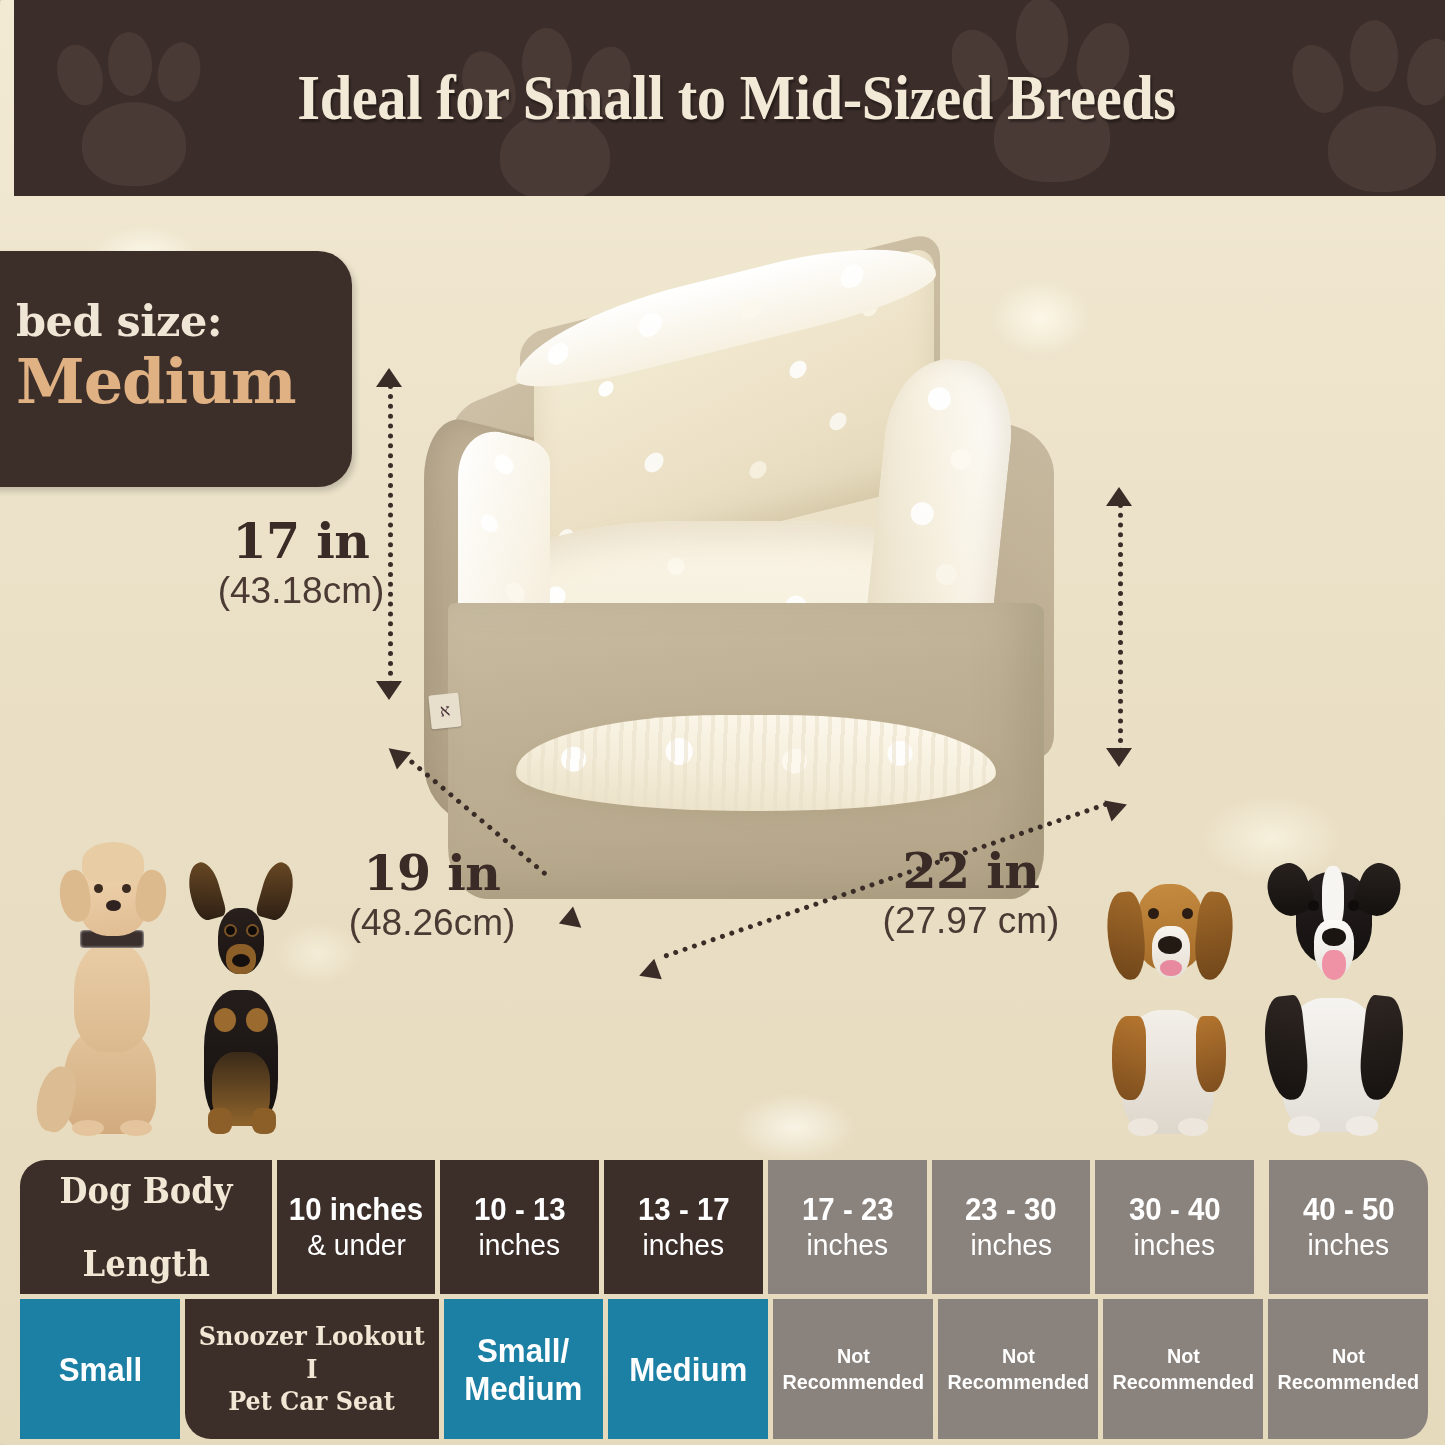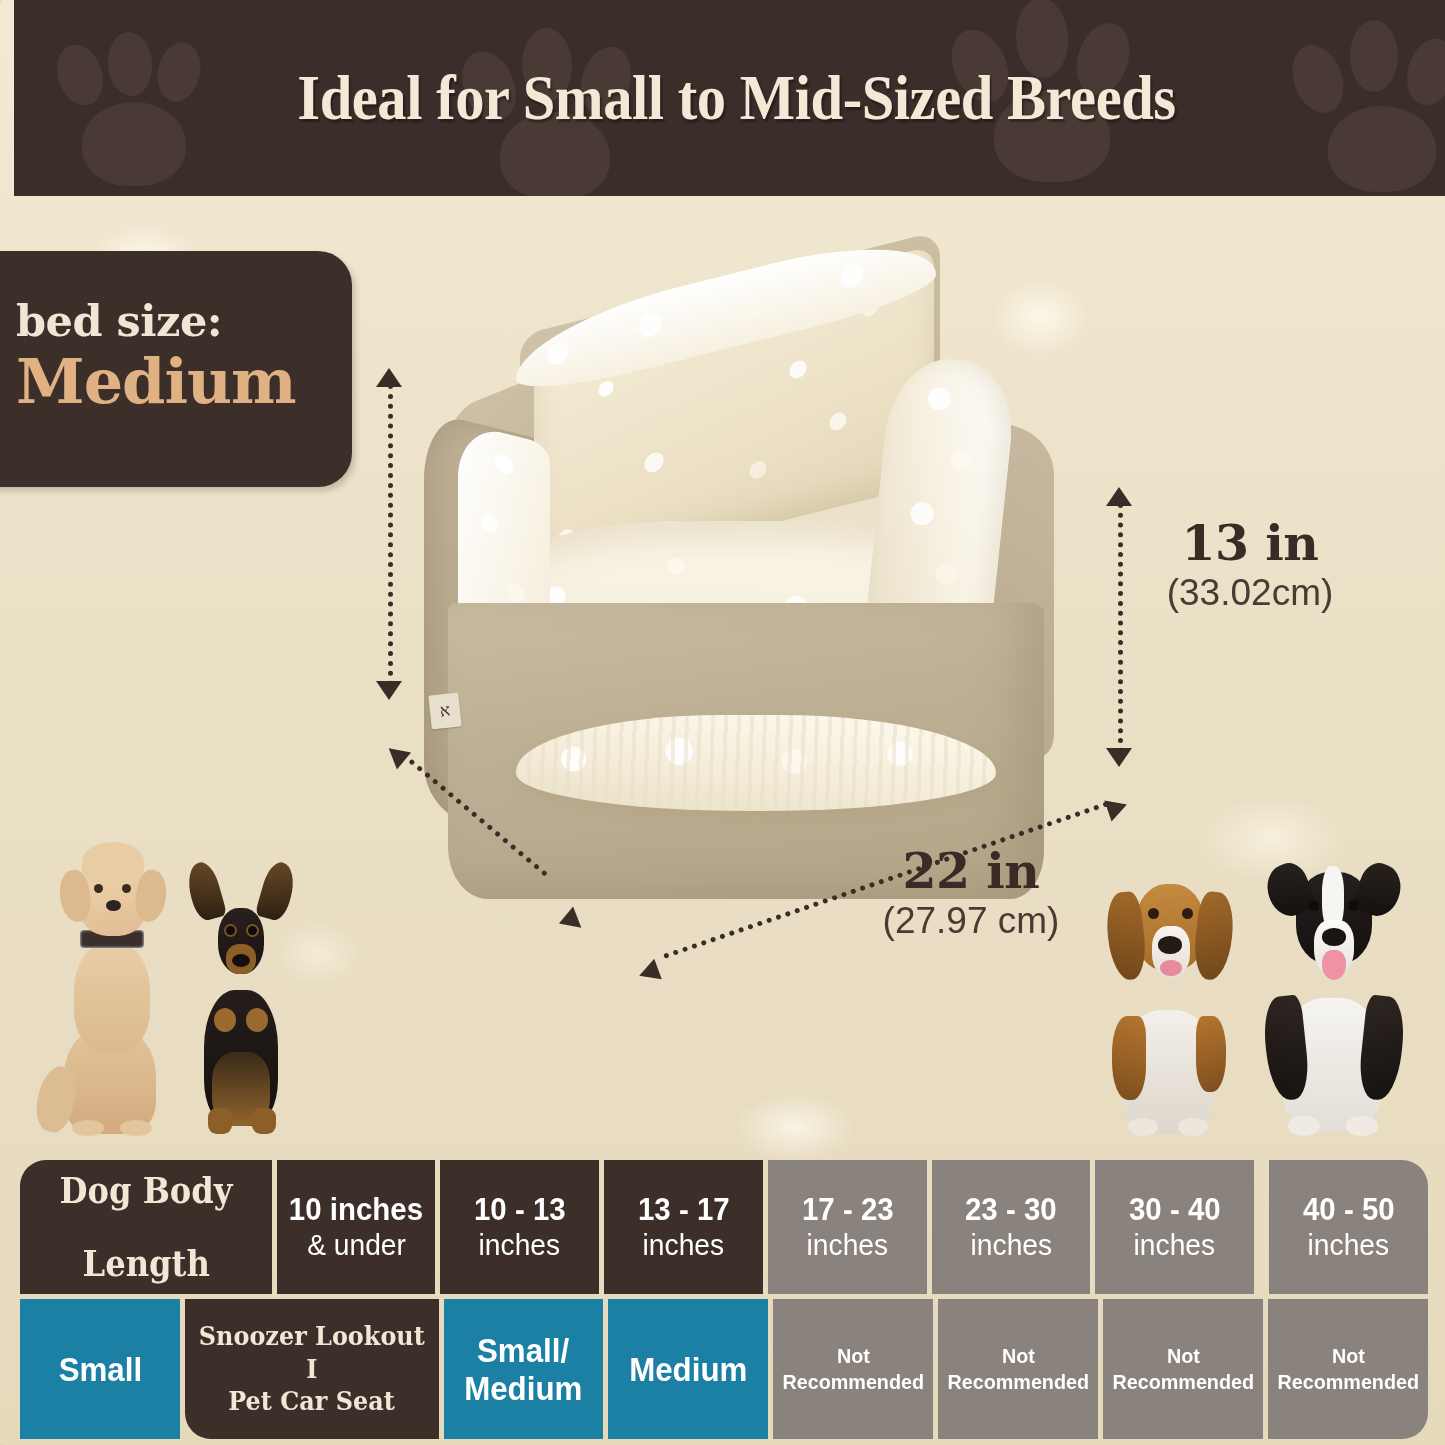--- a/index.html
+++ b/index.html
@@ -469,26 +469,30 @@
     <div class="diag-line" style="left:20px; top:16px; width:178px; transform:rotate(40deg);"></div>
     <div class="diag-head" style="left:176px; top:162px; transform:rotate(40deg);"></div>
   </div>
 
   <div class="diag-wrap" style="left:640px; top:790px; width:510px; height:180px;">
     <div class="diag-head" style="left:18px; top:168px; transform:rotate(160deg);"></div>
     <div class="diag-line" style="left:24px; top:164px; width:470px; transform:rotate(-19deg);"></div>
     <div class="diag-head" style="left:468px; top:10px; transform:rotate(-19deg);"></div>
   </div>
 
-
-  <div class="dim-label" style="left:1140px; top:518px; width:220px;">
-    <div class="dim-in">13 in</div>
-    <div class="dim-cm">(33.02cm)</div>
-  </div>
-
+  <div class="dim-label" style="left:196px; top:516px; width:210px;">
+    <div class="dim-in">17 in</div>
+    <div class="dim-cm">(43.18cm)</div>
+  </div>
+
+
+  <div class="dim-label" style="left:318px; top:848px; width:228px;">
+    <div class="dim-in">19 in</div>
+    <div class="dim-cm">(48.26cm)</div>
+  </div>
 
   <div class="dim-label" style="left:846px; top:846px; width:250px;">
     <div class="dim-in">22 in</div>
     <div class="dim-cm">(27.97 cm)</div>
   </div>
 
   <div class="dog" style="left:38px; top:838px; width:150px; height:300px;">
     <div class="dog-part" style="left:26px; top:188px; width:92px; height:108px; background:linear-gradient(180deg,#e3c49c,#d2ab7e); border-radius:46% 46% 30% 30%;"></div>
     <div class="dog-part" style="left:0px;  top:228px; width:36px; height:66px; background:#dcbc92; border-radius:50% 40% 40% 46%; transform:rotate(12deg);"></div>
     <div class="dog-part" style="left:36px; top:104px; width:76px; height:110px; background:linear-gradient(180deg,#e9cda6,#dbb98e); border-radius:44% 44% 38% 38%;"></div>

